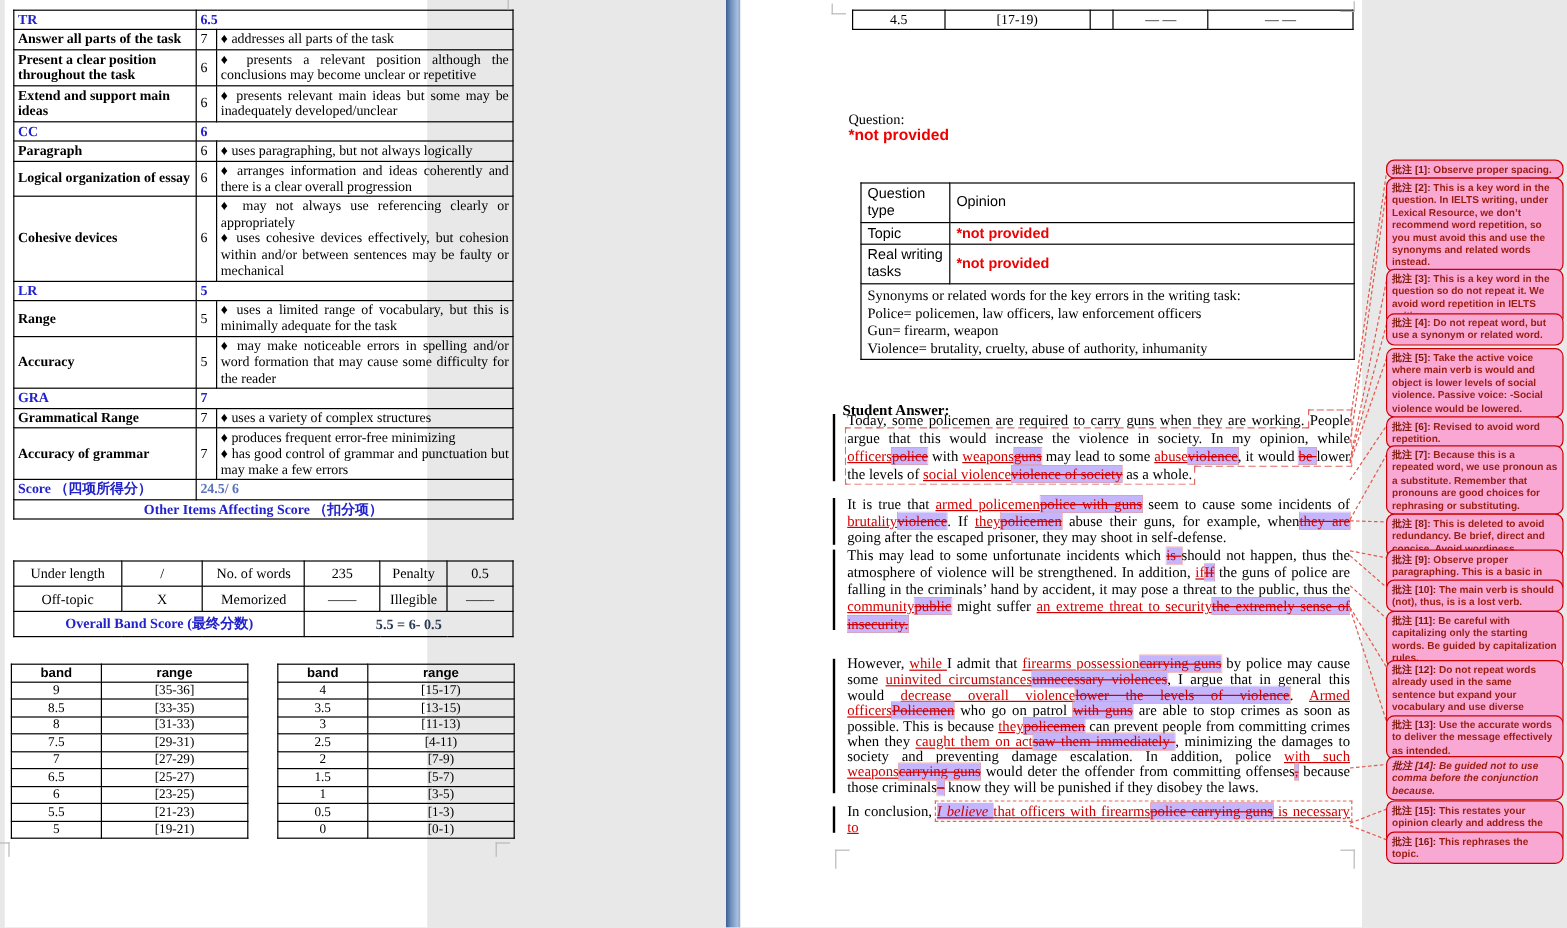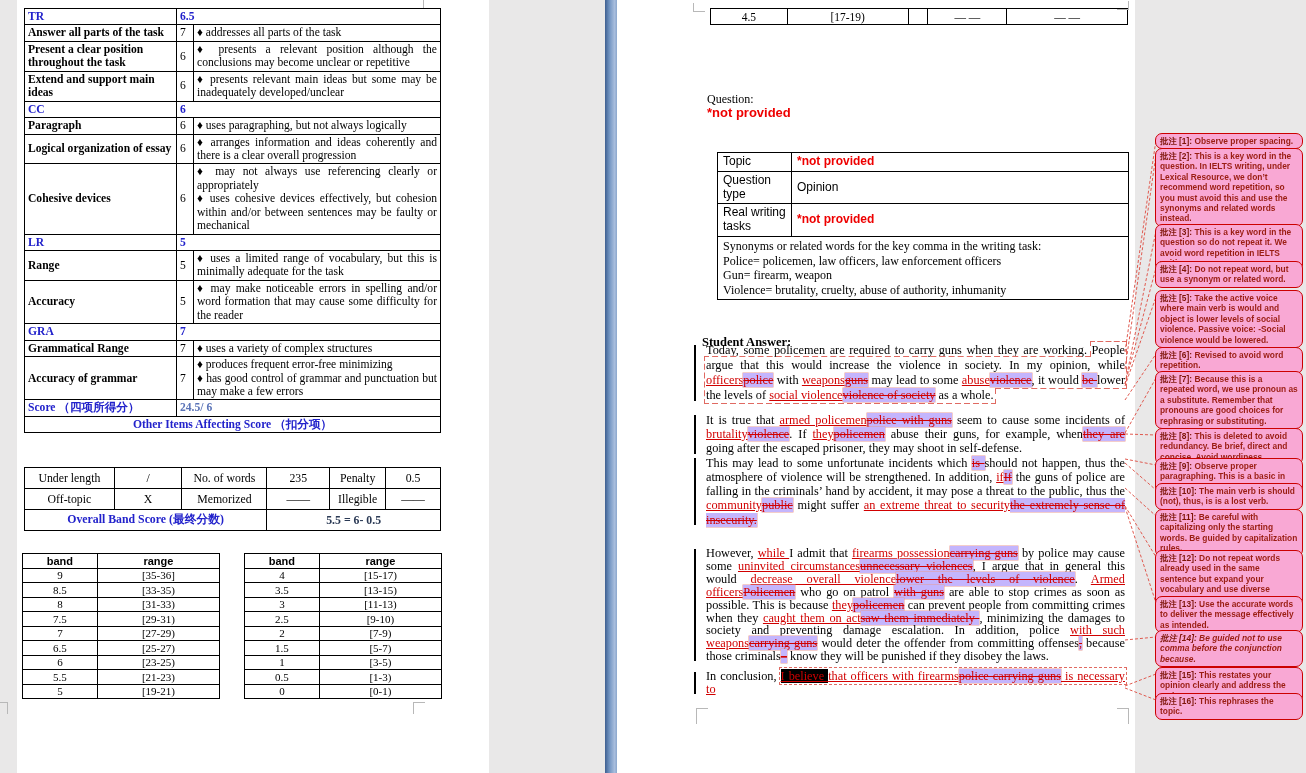--- a/index.html
+++ b/index.html
@@ -1,20 +1,20 @@
 <!DOCTYPE html>
 <html><head>
 <meta charset="utf-8">
 <style>
   * { margin:0; padding:0; box-sizing:border-box; }
   html,body { width:1306px; height:773px; overflow:hidden; }
   body { background:#e9e8e8; font-family:"Liberation Serif", serif; position:relative; }
 
   .page { position:absolute; background:#fff; top:0; height:773px; }
-  #left-page  { left:17px;   width:472px;padding-left:30px; }
+  #left-page  { left:4px;   width:352px;padding-left:30px; }
   #right-page { left:617px; width:518px; }
   #divider { position:absolute; left:605px; top:0; width:12px; height:773px;
              background:linear-gradient(90deg,#3e5f90 0%,#6f92c0 35%,#a9bedd 80%,#8aa6cc 100%); }
   #markup-strip { position:absolute; left:1135px; top:0; width:171px; height:773px; background:#e9e8e8; }
 
   
   .crop { position:absolute; width:12px; height:12px; border:0 solid #b8b8b8; }
 
   
   table { border-collapse:collapse; }
@@ -58,21 +58,21 @@
 
   #essay { position:absolute; left:89px; top:343px; width:419px; font-size:12.3px; text-align:justify; }
   .para { position:relative; line-height:14.9px; }
   .para::before { content:""; position:absolute; left:-12px; top:2px; bottom:2px; width:1.5px; background:#000; }
   .p2 { line-height:14.3px; margin-top:10px; }
   .p2b { line-height:14.3px; margin-top:0; }
   .p3 { line-height:12.9px; margin-top:20px; }
   .p4 { line-height:13px; margin-top:7px; }
   .ins { color:#d10000; text-decoration:underline; }
   .del { color:#d10000; text-decoration:line-through; background:#c4b5fd; box-shadow:0 0 0 0.5px #e89a94; }
-  .anc { color:#d10000; text-decoration:underline; background:#000000; }
+  .anc { color:#d10000; text-decoration:underline; background:#c4b5fd;font-style:italic; }
   .dash { outline:1.2px dashed #e06a62; outline-offset:1px; }
 
   
   .comment { position:absolute; left:1155px; width:148px; background:#f9a8d4;
              border:1.6px solid #cc0000; border-radius:7px; padding:2px 4px;
              font-family:"Liberation Sans",sans-serif; font-size:8.4px; line-height:10.4px;
              font-weight:bold; color:#9a1d12; }
   .comment .pfx { color:#7e1508; }
 
   #connectors { position:absolute; left:1124px; top:0; width:33px; height:773px; }
@@ -261,21 +261,21 @@
         <tr>
           <td>3.5</td>
           <td>[13-15)</td>
         </tr>
         <tr>
           <td>3</td>
           <td>[11-13)</td>
         </tr>
         <tr>
           <td>2.5</td>
-          <td>[9-10)</td>
+          <td>[4-11)</td>
         </tr>
         <tr>
           <td>2</td>
           <td>[7-9)</td>
         </tr>
         <tr>
           <td>1.5</td>
           <td>[5-7)</td>
         </tr>
         <tr>
@@ -306,34 +306,34 @@
           <td style="width: 79px;">— —</td>
           <td style="width: 121px;">— —</td>
         </tr>
       </tbody>
     </table>
   <div id="qlabel">Question:</div>
   <div id="qvalue">*not provided</div>
   <table id="infotbl">
       <tbody>
         <tr>
+          <td class="il">Question type</td>
+          <td>Opinion</td>
+        </tr>
+        <tr>
           <td class="il">Topic</td>
           <td class="redv">*not provided</td>
         </tr>
         <tr>
-          <td class="il">Question type</td>
-          <td>Opinion</td>
-        </tr>
-        <tr>
           <td class="il">Real writing tasks</td>
           <td class="redv">*not provided</td>
         </tr>
         <tr>
           <td class="syn" colspan="2">
-            <div>Synonyms or related words for the key comma in the writing task:</div>
+            <div>Synonyms or related words for the key errors in the writing task:</div>
             <div>Police= policemen, law officers, law enforcement officers</div>
             <div>Gun= firearm, weapon</div>
             <div>Violence= brutality, cruelty, abuse of authority,  inhumanity</div>
           </td>
         </tr>
       </tbody>
     </table>
   <div id="sa-label">Student Answer:</div>
   <div id="essay">
       <div class="para"><span>Today, some policemen are required to carry guns when they are working. </span><span class="dash"><span>People argue that this would increase the violence in society. In my opinion, while </span><span class="ins">officers</span><span class="del">police</span><span> with </span><span class="ins">weapons</span><span class="del">guns</span><span> may lead to some </span><span class="ins">abuse</span><span class="del">violence</span><span>, it would </span><span class="del">be </span><span>lower the levels of </span><span class="ins">social violence</span><span class="del">violence of society</span><span> as a whole.</span></span></div>

